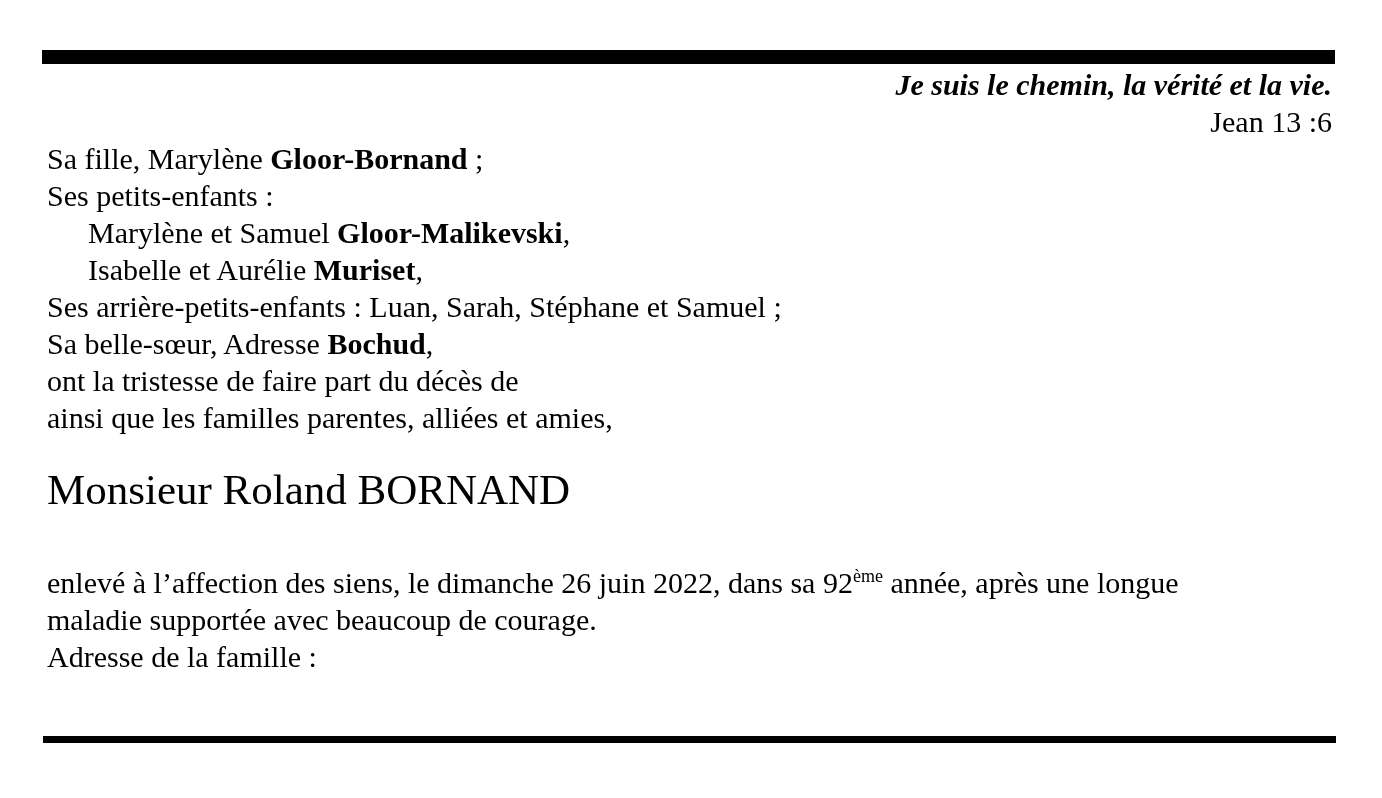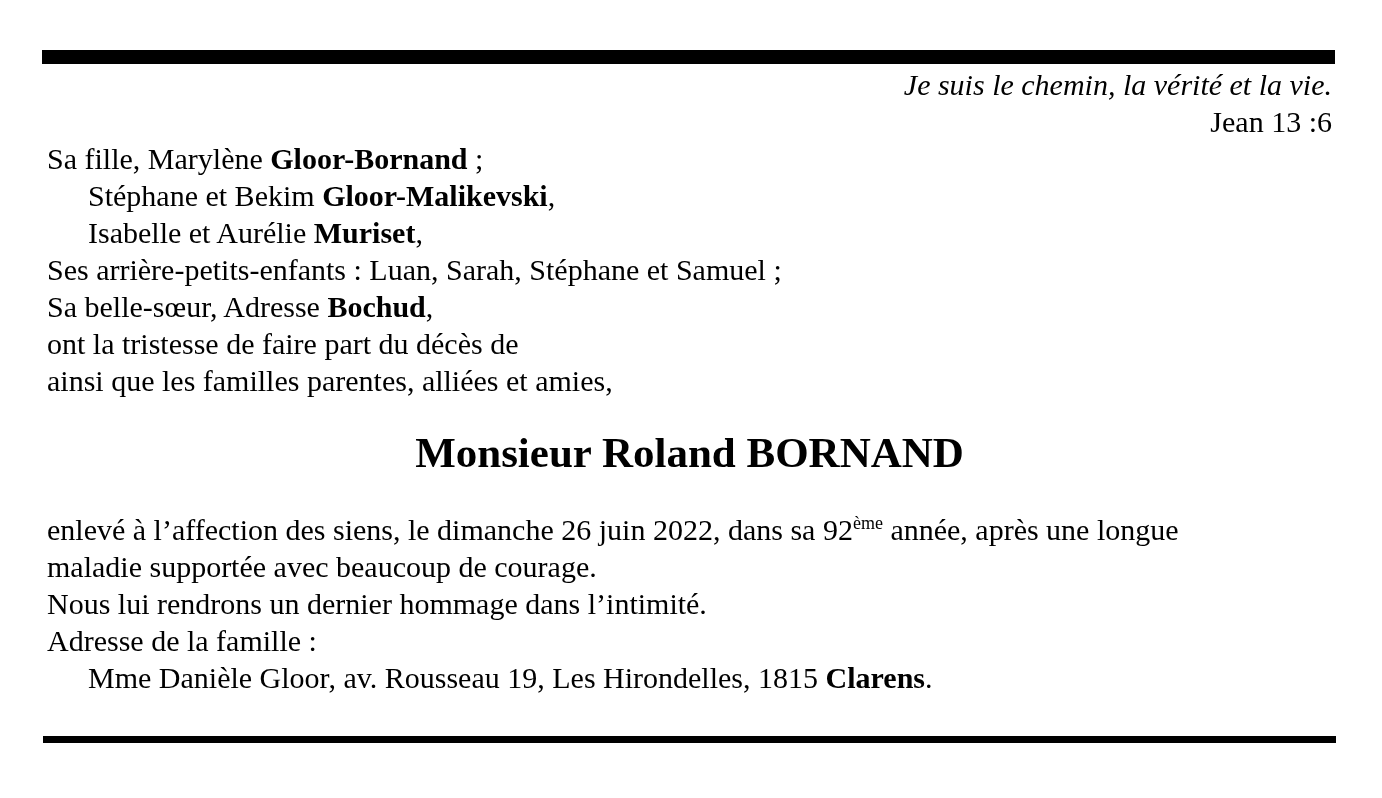--- a/index.html
+++ b/index.html
@@ -21,35 +21,35 @@
   .content {
     position: absolute;
     left: 47px; top: 66px;
     width: 1285px;
     font-size: 30px;
     line-height: 37px;
   }
   .content p { margin: 0; }
 
   .epigraph { text-align: right; }
-  .quote-line { font-style: italic; }
+  .quote-line { font-style: italic; font-weight: bold; }
 
   .indent { padding-left: 41px; }
 
   b, .bold { font-weight: bold; }
 
   h1.deceased {
     font-size: 43px;
     line-height: 44px;
-    font-weight: bold;
-    text-align: center;
+    font-weight: normal;
+    text-align: left;
     margin: 32px 0 0 0;
   }
 
-  .closing { margin-top: 36px; }
+  .closing { margin-top: 52px; }
 
   sup.ord {
     font-size: 18px;
     line-height: 0;
     vertical-align: super;
   }
 </style>
 </head>
 <body>
 
@@ -59,35 +59,34 @@
 
   <div class="content">
 
     <div class="epigraph">
       <p class="quote-line">Je suis le chemin, la vérité et la vie.</p>
       <p class="ref-line">Jean 13 :6</p>
     </div>
 
     <div>
       <p><span>Sa fille, Marylène </span><b>Gloor-Bornand</b><span> ;</span></p>
-      <p class="indent"><span>Stéphane et Bekim </span><b>Gloor-Malikevski</b><span>,</span></p>
+      <p>Ses petits-enfants :</p>
+      <p class="indent"><span>Marylène et Samuel </span><b>Gloor-Malikevski</b><span>,</span></p>
       <p class="indent"><span>Isabelle et Aurélie </span><b>Muriset</b><span>,</span></p>
       <p>Ses arrière-petits-enfants : Luan, Sarah, Stéphane et Samuel ;</p>
       <p><span>Sa belle-sœur, Adresse </span><b>Bochud</b><span>,</span></p>
       <p>ont la tristesse de faire part du décès de</p>
       <p>ainsi que les familles parentes, alliées et amies,</p>
     </div>
 
     <h1 class="deceased">Monsieur Roland BORNAND</h1>
 
     <div class="closing">
       <p><span>enlevé à l’affection des siens, le dimanche 26 juin 2022, dans sa 92</span><sup class="ord">ème</sup><span> année, après une longue</span></p>
       <p>maladie supportée avec beaucoup de courage.</p>
-      <p>Nous lui rendrons un dernier hommage dans l’intimité.</p>
       <p>Adresse de la famille :</p>
-      <p class="indent"><span>Mme Danièle Gloor, av. Rousseau 19, Les Hirondelles, 1815 </span><b>Clarens</b><span>.</span></p>
     </div>
 
   </div>
 
   <div class="rule rule-bottom"></div>
 
 </div>
 
 </body></html>

